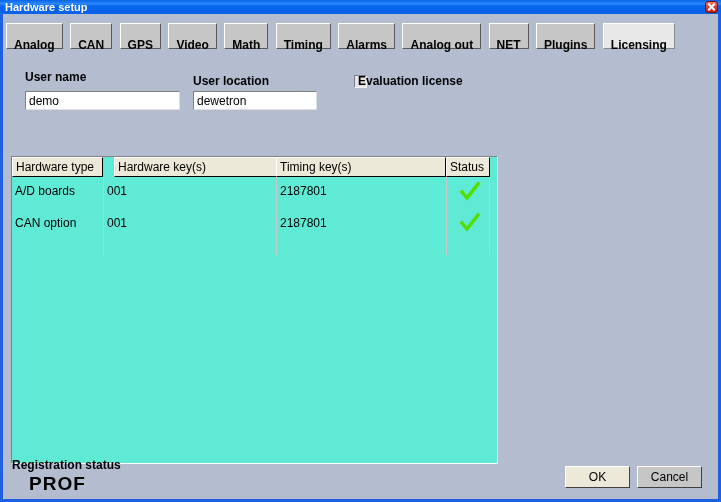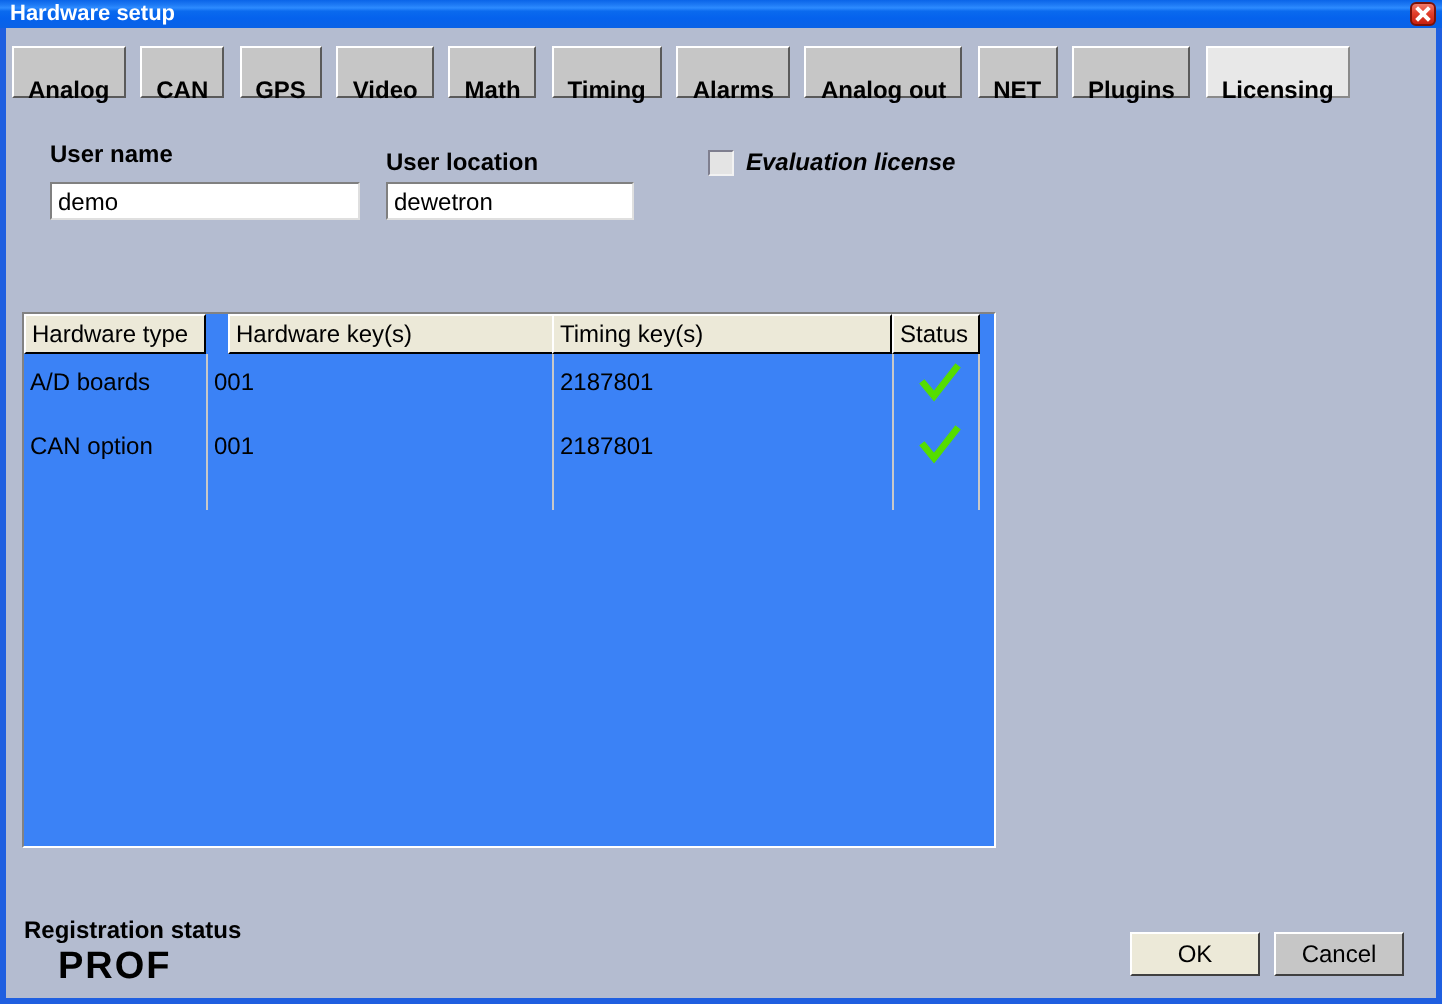--- a/index.html
+++ b/index.html
@@ -146,33 +146,32 @@
     width: 13px;
     height: 13px;
     background: #e4e4e4;
     border: 1px solid #7f7f8f;
     border-right-color: #f2f2f2;
     border-bottom-color: #f2f2f2;
     box-sizing: border-box;
     cursor: pointer;
   }
   #lbl-eval {
-    left: 370px;
+    left: 355px;
     top: 60px;
-    font-style: italic;
   }
 
   
   #listpanel {
     position: absolute;
     left: 8px;
     top: 142px;
     width: 487px;
-    height: 268px;
-    background: #3b82f6;
+    height: 308px;
+    background: #5eead4;
     border: 1px solid #828282;
     border-right-color: #ffffff;
     border-bottom-color: #ffffff;
     box-sizing: border-box;
     overflow: hidden;
   }
   #listheader {
     position: absolute;
     left: 0; top: 0;
     width: 478px;

